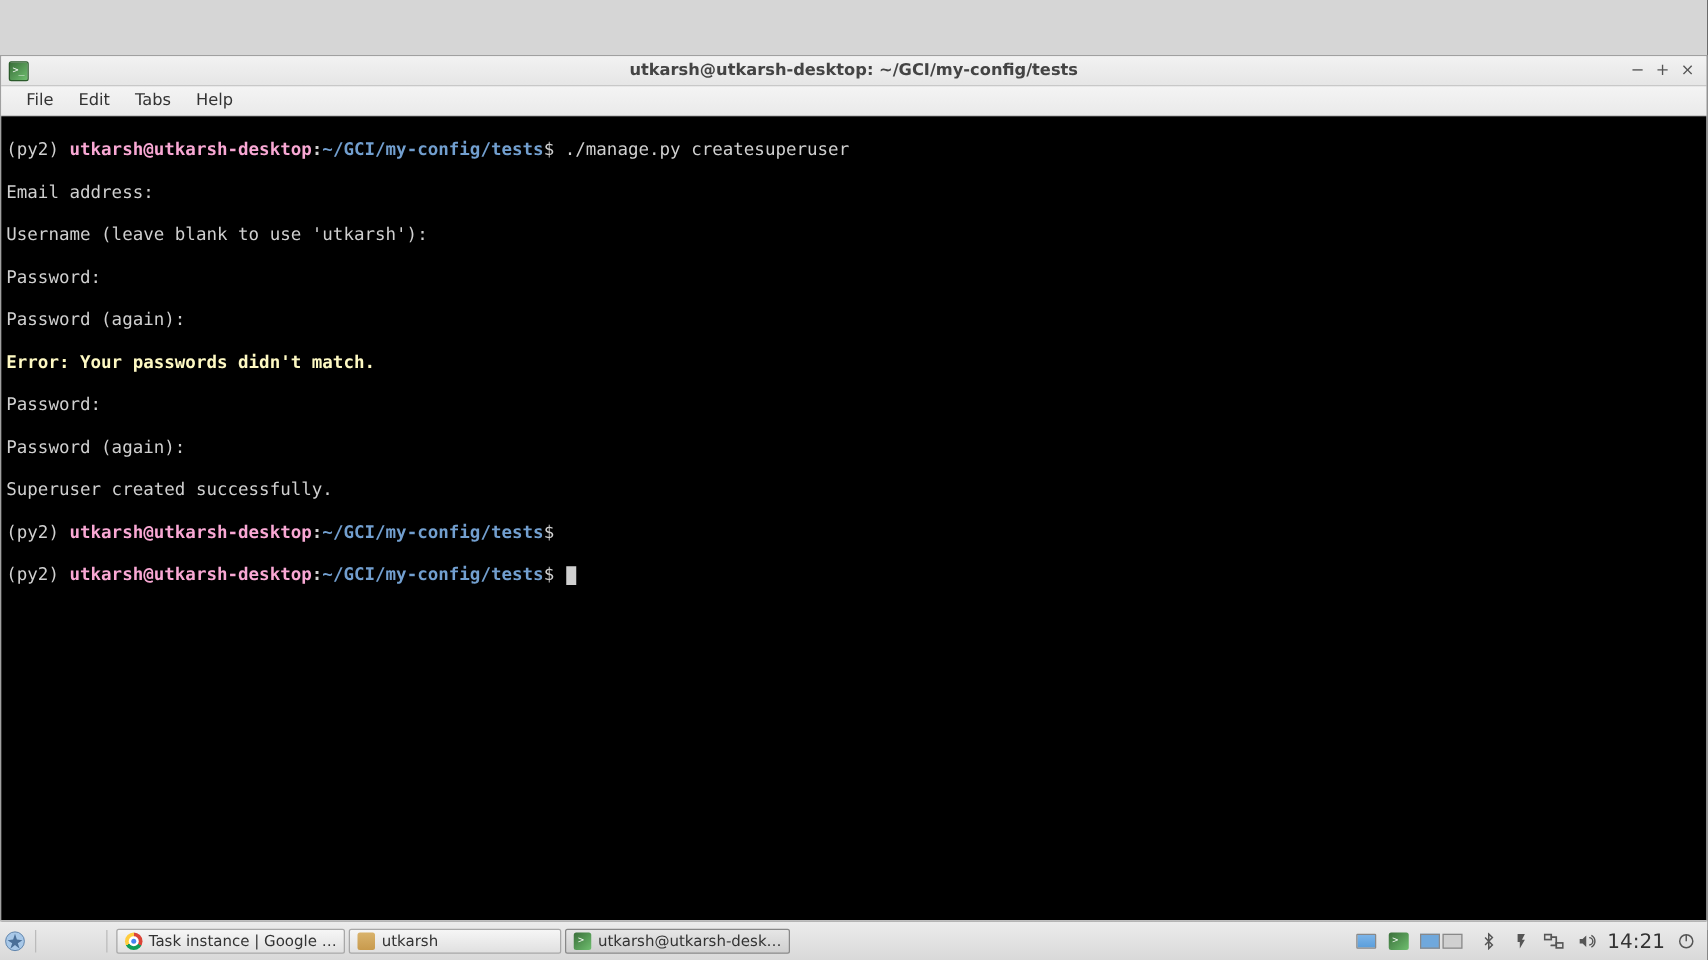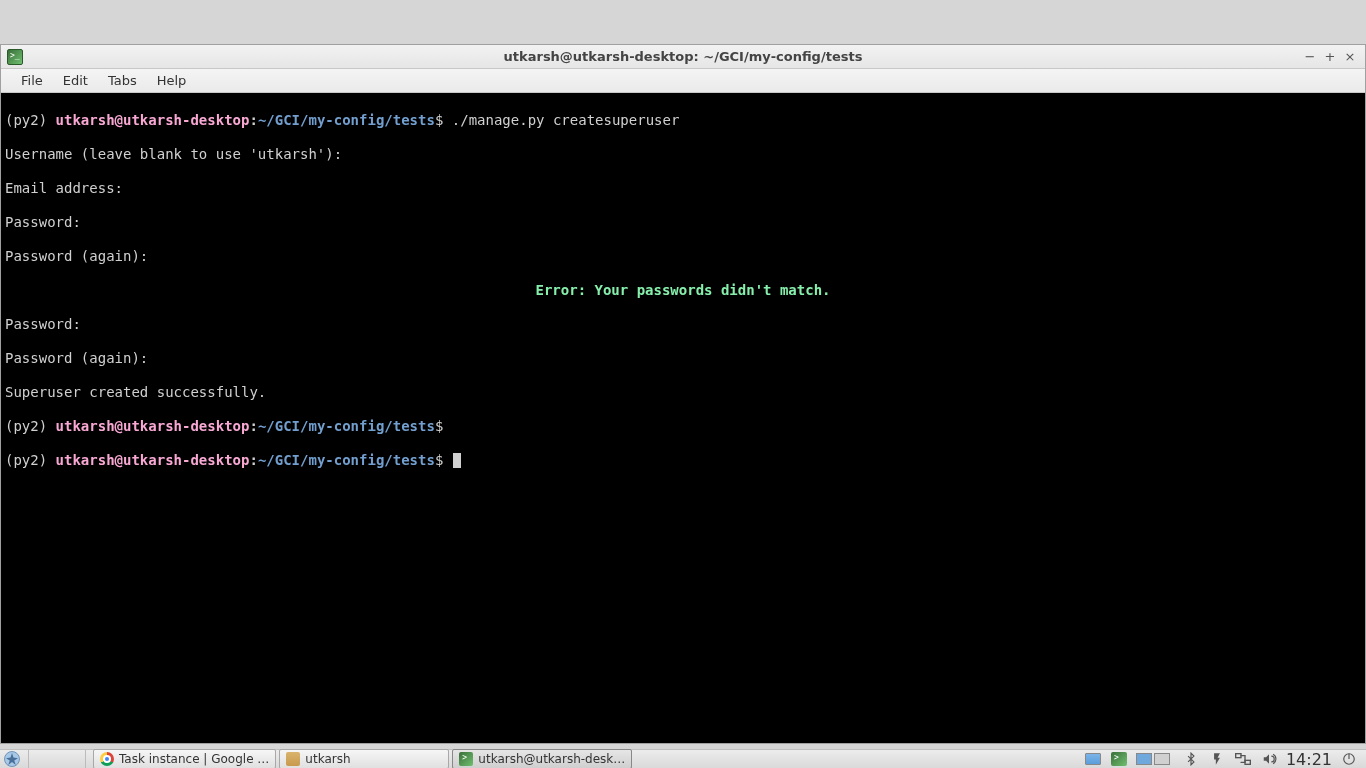--- a/index.html
+++ b/index.html
@@ -97,35 +97,35 @@
     white-space:pre;
     overflow:hidden;
     position:relative;
   }
   .terminal .line { display:block; }
   .prompt-env { color:#d0d0d0; }
   .prompt-green { color:#f9a8d4; font-weight:bold; }
   .prompt-colon { color:#d0d0d0; font-weight:bold; }
   .prompt-blue { color:#729fcf; font-weight:bold; }
   .prompt-dollar { color:#d0d0d0; }
-  .err { color:#86efac; font-weight:bold;text-align:center; }
+  .err { color:#fef9c3; font-weight:bold; }
   .cursor {
     display:inline-block;
     width:8px;
     height:15px;
     background:#d0d0d0;
     vertical-align:text-bottom;
     margin-left:1px;
   }
 
   
   .taskbar {
     position:absolute;
     left:0; right:0; bottom:0;
-    height:19px;
+    height:32px;
     background:linear-gradient(to bottom,#ececec,#d9d9d9);
     border-top:1px solid #bfbfbf;
     display:flex;
     align-items:center;
     font-size:12px;
     color:#333;
   }
   .taskbar .start {
     width:24px;height:24px;
     display:flex;align-items:center;justify-content:center;
@@ -221,22 +221,22 @@
 
   <div class="menubar">
     <div class="menu-item">File</div>
     <div class="menu-item">Edit</div>
     <div class="menu-item">Tabs</div>
     <div class="menu-item">Help</div>
   </div>
 
   <div class="terminal">
 <span class="line"><span class="prompt-env">(py2) </span><span class="prompt-green">utkarsh@utkarsh-desktop</span><span class="prompt-colon">:</span><span class="prompt-blue">~/GCI/my-config/tests</span><span class="prompt-dollar">$</span><span> ./manage.py createsuperuser</span></span>
+<span class="line">Email address:</span>
 <span class="line">Username (leave blank to use 'utkarsh'):</span>
-<span class="line">Email address:</span>
 <span class="line">Password:</span>
 <span class="line">Password (again):</span>
 <span class="line err">Error: Your passwords didn't match.</span>
 <span class="line">Password:</span>
 <span class="line">Password (again):</span>
 <span class="line">Superuser created successfully.</span>
 <span class="line"><span class="prompt-env">(py2) </span><span class="prompt-green">utkarsh@utkarsh-desktop</span><span class="prompt-colon">:</span><span class="prompt-blue">~/GCI/my-config/tests</span><span class="prompt-dollar">$</span></span>
 <span class="line"><span class="prompt-env">(py2) </span><span class="prompt-green">utkarsh@utkarsh-desktop</span><span class="prompt-colon">:</span><span class="prompt-blue">~/GCI/my-config/tests</span><span class="prompt-dollar">$</span> <span class="cursor"></span></span>
   </div>
 </div>

